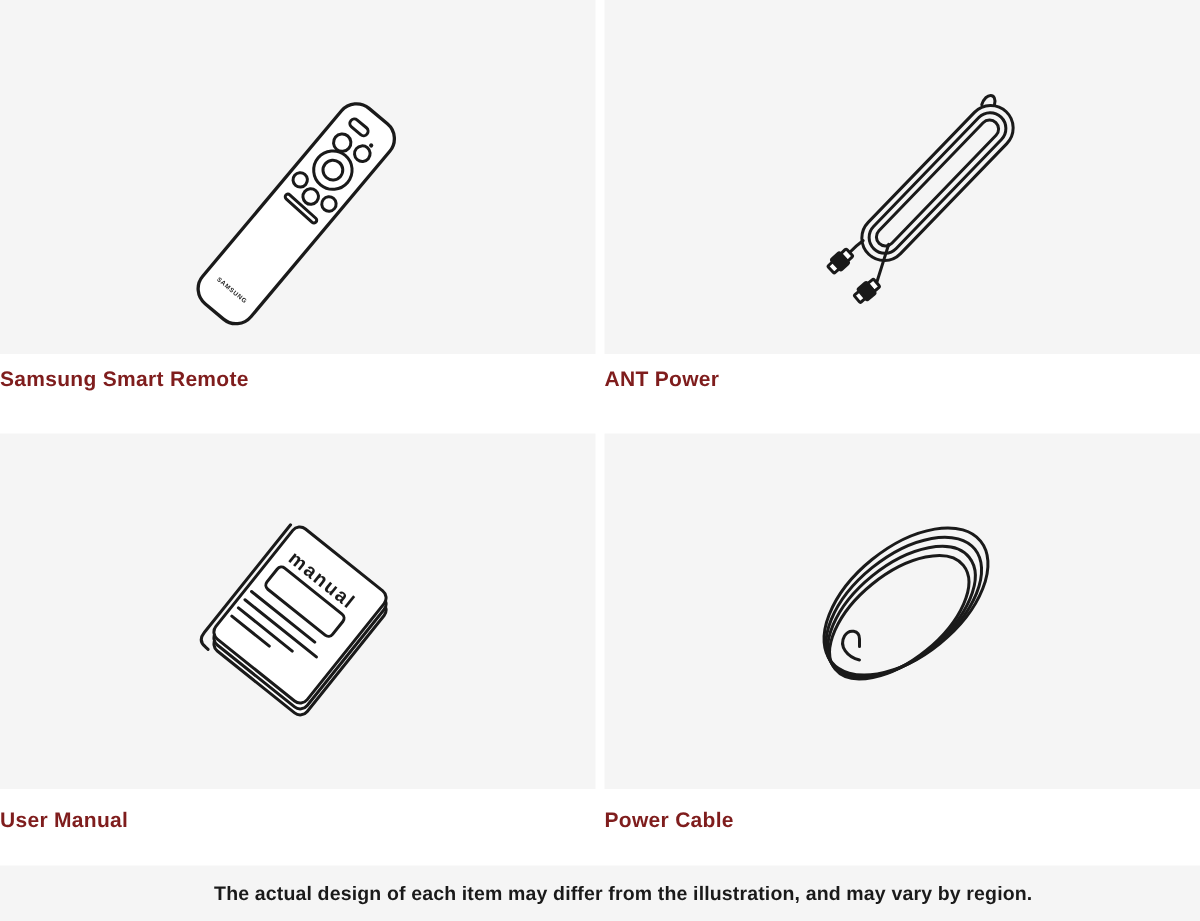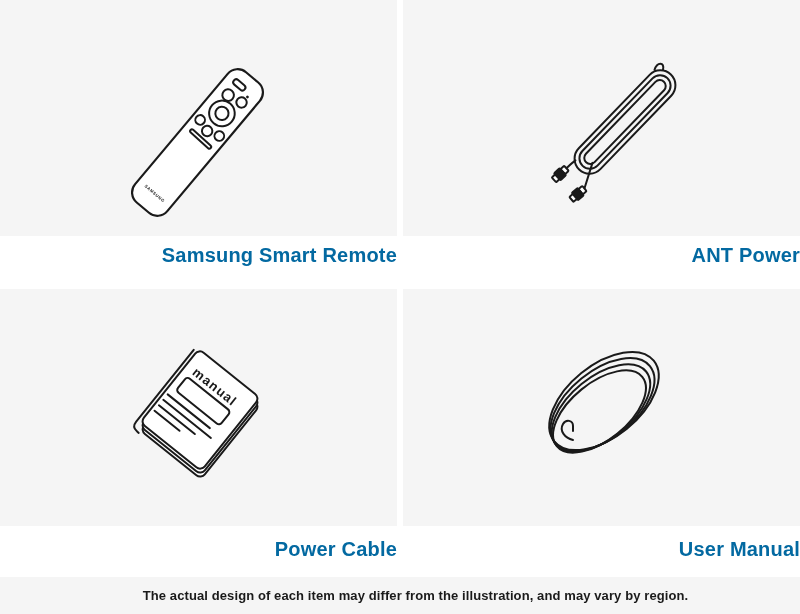--- a/index.html
+++ b/index.html
@@ -18,26 +18,26 @@
     flex: 1 1 0;
     background: #f5f5f5;
     position: relative;
   }
   .panel svg { position: absolute; left: 0; top: 0; width: 100%; height: 100%; display: block; }
   .caption-row { display: flex; gap: 6px; background: #ffffff; }
   .caption-row.c1 { height: 53px; }
   .caption-row.c2 { height: 51px; }
   .caption {
     flex: 1 1 0;
-    text-align: right;
+    text-align: left;
     padding-top: 8px;
-    font-size: 20px;
+    font-size: 14px;
     font-weight: 700;
     letter-spacing: 0.2px;
-    color: #0369a1;
+    color: #7f1d1d;
   }
   .caption-row.c2 .caption { padding-top: 12px; }
   .footnote-bar {
     height: 37px;
     background: #f5f5f5;
     display: flex;
     align-items: center;
     justify-content: center;
     padding-left: 31px;
   }
@@ -130,21 +130,21 @@
           <ellipse cx="0" cy="0" rx="61" ry="33.5" transform="translate(199.5,115.5) rotate(-39)"></ellipse>
           <ellipse cx="0" cy="0" rx="58" ry="31" transform="translate(198,119) rotate(-39)"></ellipse>
           <ellipse cx="0" cy="0" rx="55" ry="28.5" transform="translate(196.5,122.5) rotate(-39)"></ellipse>
           <path d="M 170 151 C 162 149 156 142 160 135 C 163 130 170 131 170 137 L 170 142"></path>
         </g>
       </svg>
     </div>
   </div>
 
   <div class="caption-row c2">
+    <div class="caption">User Manual</div>
     <div class="caption">Power Cable</div>
-    <div class="caption">User Manual</div>
   </div>
 
   <div class="footnote-bar">
     <span class="footnote-text">The actual design of each item may differ from the illustration, and may vary by region.</span>
   </div>
 
 </div>
 
 </body></html>

